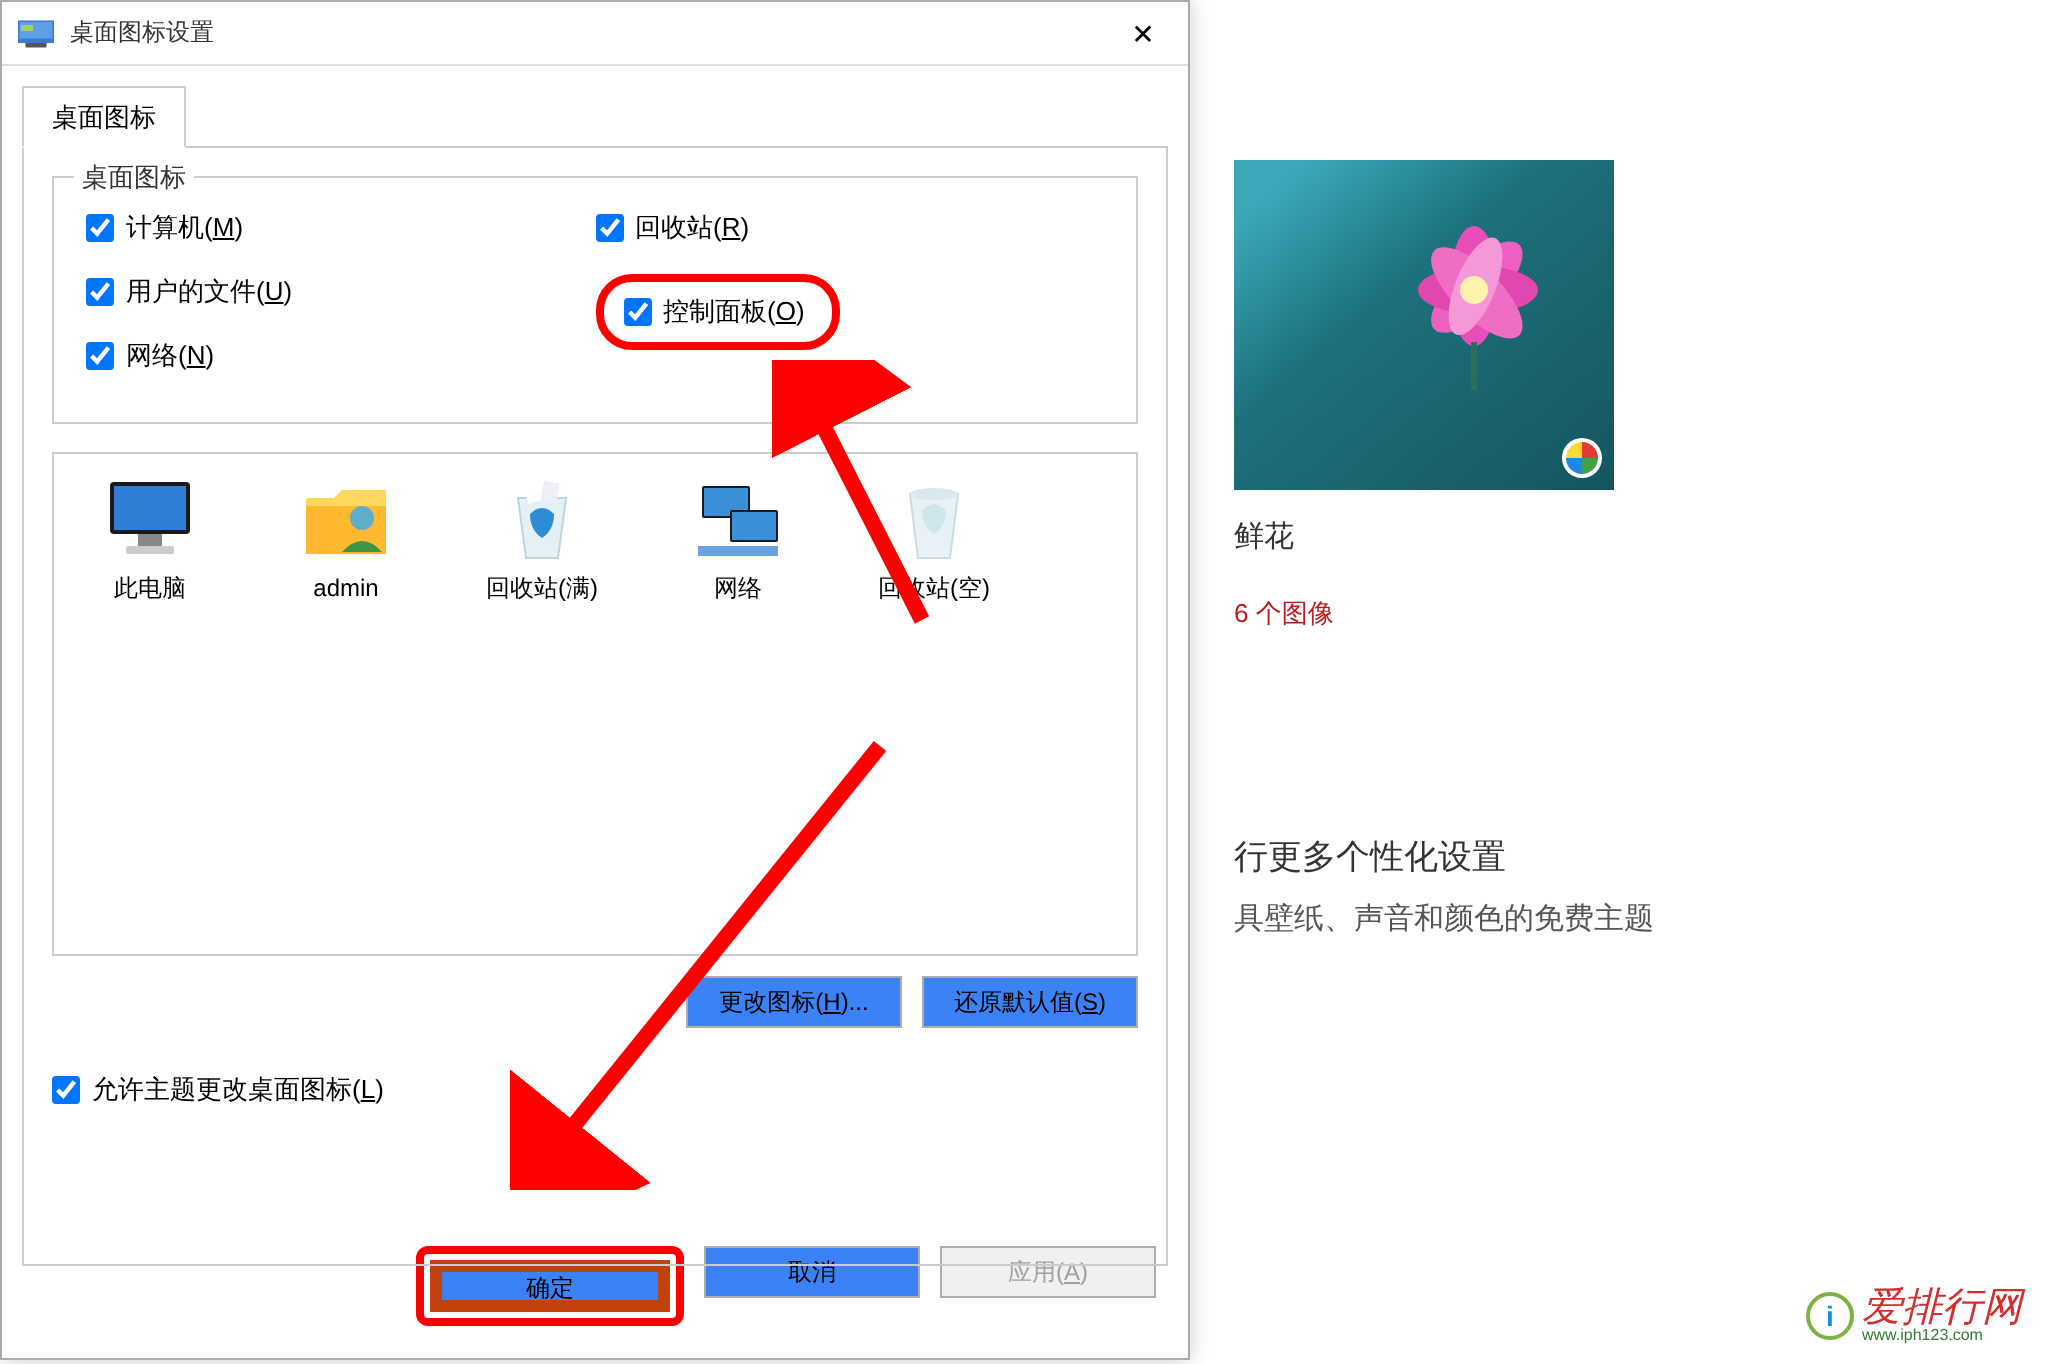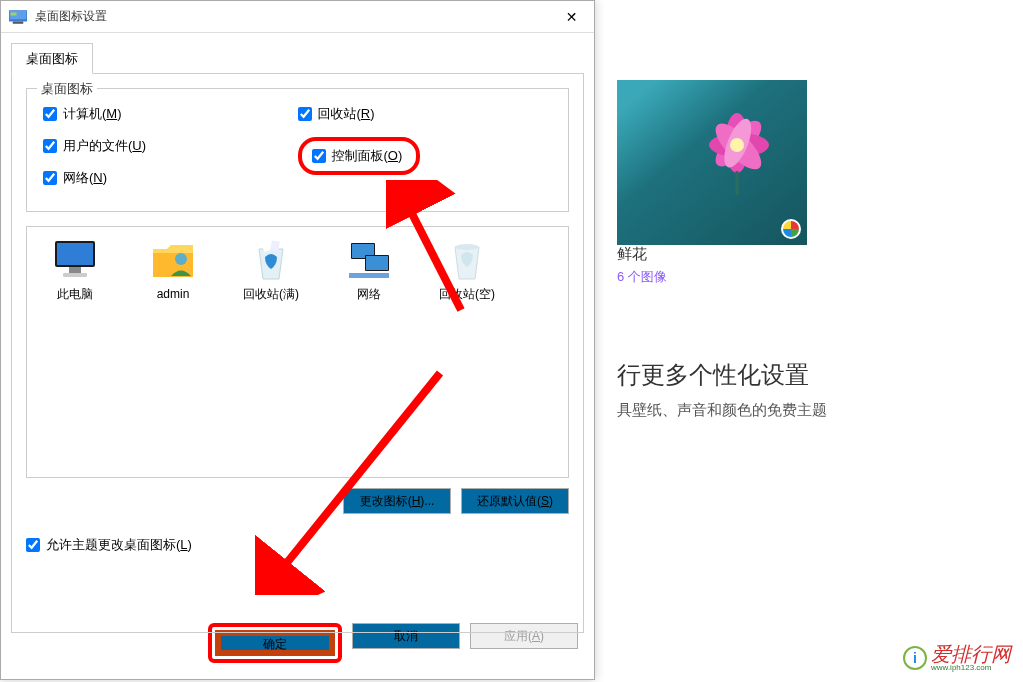--- a/index.html
+++ b/index.html
@@ -26,43 +26,43 @@
     .underline { text-decoration: underline; }
 
     .highlight-box { border: 4px solid #ff0000; border-radius: 18px; padding: 6px 14px 2px 10px; display: inline-block; }
 
     .icon-list { border: 1px solid #ccc; height: 252px; padding: 12px 12px; display: flex; gap: 26px; }
     .icon-item { display: flex; flex-direction: column; align-items: center; width: 72px; font-size: 12px; }
     .icon-item .icon-pic { width: 48px; height: 42px; margin-bottom: 6px; display: flex; align-items: center; justify-content: center; }
     .icon-item .icon-label { text-align: right; line-height: 1.3; }
 
     .sub-buttons { display: flex; justify-content: flex-end; gap: 10px; margin-top: 10px; }
-    .btn { min-width: 108px; height: 26px; border: 1px solid #adadad; background: #0369a1; font-size: 12px; padding: 0 12px; cursor: pointer; }
+    .btn { min-width: 108px; height: 26px; border: 1px solid #adadad; background: #3b82f6; font-size: 12px; padding: 0 12px; cursor: pointer; }
     .btn:disabled { color: #a0a0a0; background: #f0f0f0; padding-left: 12px; }
 
     .theme-check { margin-top: 22px; font-size: 13px; display: flex; align-items: center; }
     .theme-check input { margin-right: 6px; width: 14px; height: 14px; }
 
     .bottom-buttons { position: absolute; right: 16px; bottom: 16px; display: flex; gap: 10px; }
     .ok-btn { border: 6px solid #c2410c; }
     .ok-highlight { border: 4px solid #ff0000; border-radius: 6px; padding: 3px; }
 
     
     .arrow { position: absolute; z-index: 50; }
     .arrow svg { display: block; }
 
     
     .right-area { position: absolute; left: 617px; top: 80px; width: 390px; }
     .thumb { width: 190px; height: 165px; background: linear-gradient(140deg, #3aa8b8 10%, #1d717d 40%, #15555e 100%); position: relative; overflow: hidden; }
     .thumb .flower { position: absolute; top: 15px; right: 20px; width: 100px; height: 100px; }
     .thumb .pinwheel { position: absolute; bottom: 6px; right: 6px; width: 20px; height: 20px; background: #fff; border-radius: 50%; }
-    .thumb-title { font-size: 15px; color: #333; }
-    .thumb-sub { font-size: 13px; color: #8b5cf6; margin-top: 4px; }
-
-    .big-text { font-size: 24px; color: #333; margin-top: 73px; white-space: nowrap; }
+    .thumb-title { font-size: 15px; color: #333; margin-top: 14px; }
+    .thumb-sub { font-size: 13px; color: #b91c1c; margin-top: 20px; }
+
+    .big-text { font-size: 17px; color: #333; margin-top: 101px; white-space: nowrap; }
     .sub-text { font-size: 15px; color: #555; margin-top: 10px; white-space: nowrap; }
 
     .watermark { position: absolute; right: 12px; bottom: 10px; display: flex; align-items: center; gap: 4px; }
     .watermark .logo { width: 24px; height: 24px; border-radius: 50%; border: 2px solid #7cb342; display: flex; align-items: center; justify-content: center; color: #1e88e5; font-weight: bold; font-size: 14px; }
     .watermark-text { font-family: cursive, "STKaiti", serif; }
     .watermark-text .top { color: #d32f2f; font-size: 20px; font-style: italic; line-height: 1; }
     .watermark-text .bottom { color: #2e7d32; font-size: 8px; line-height: 1; }
   </style>
 </head>
 <body>

